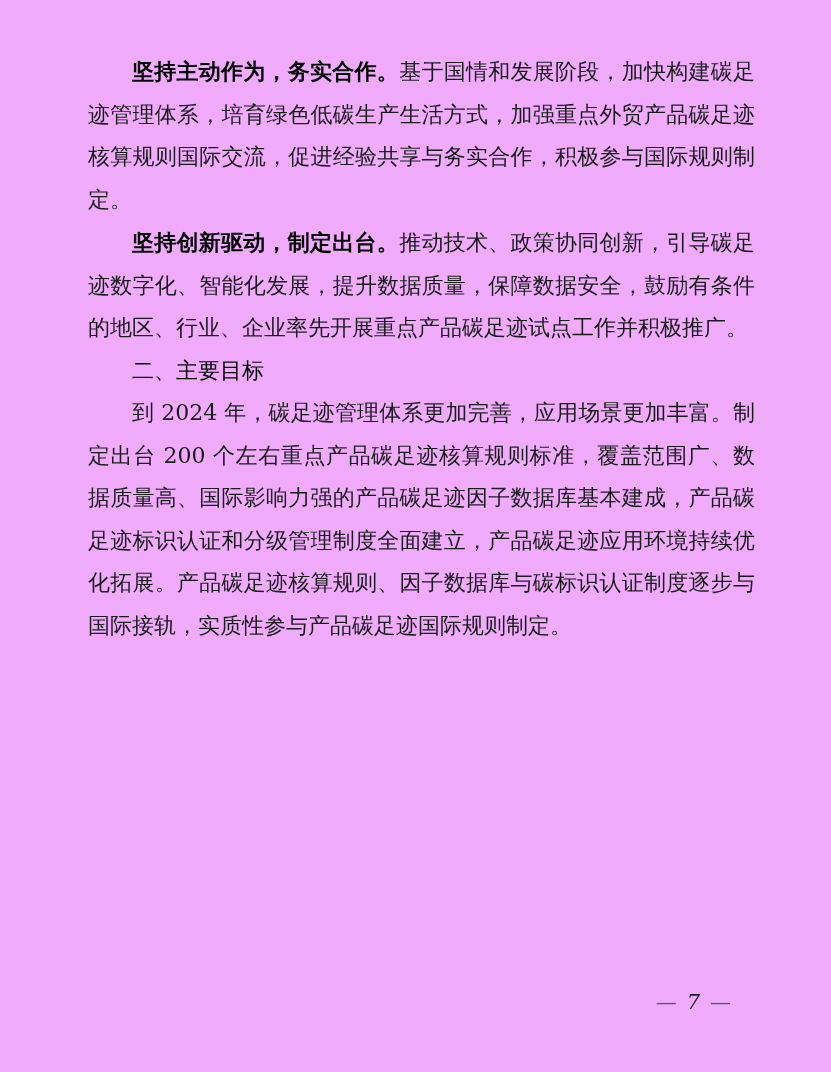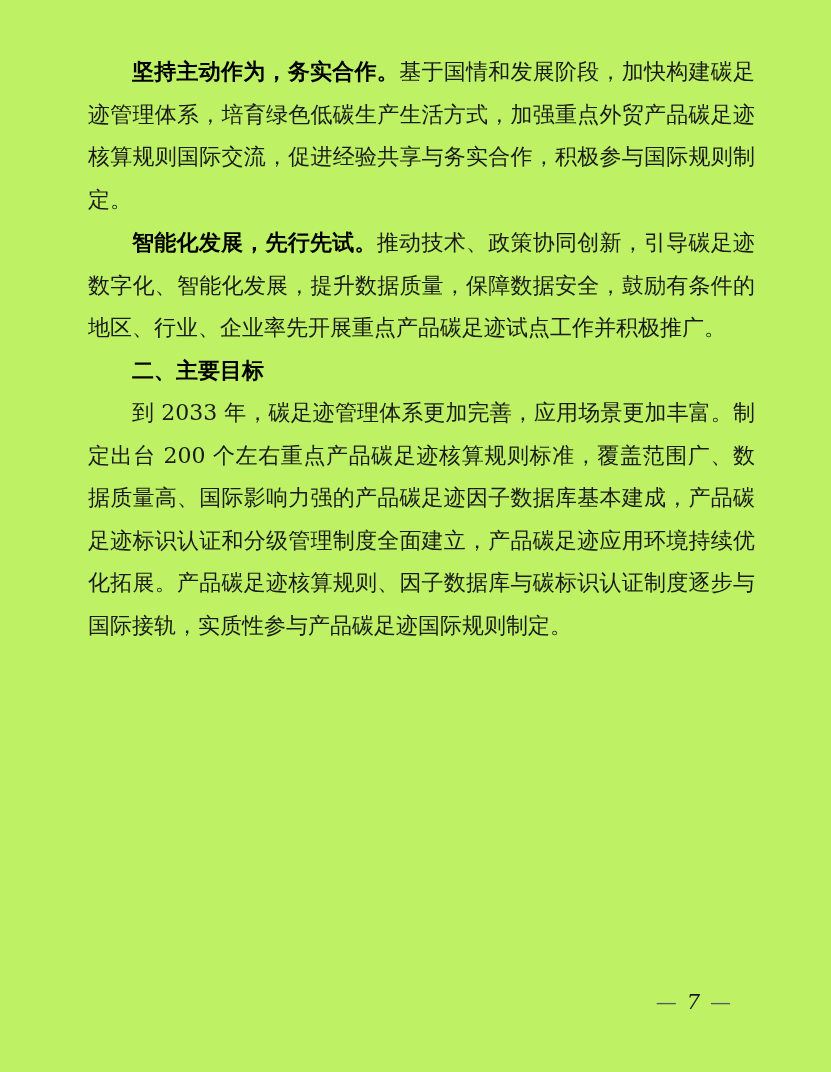--- a/index.html
+++ b/index.html
@@ -4,21 +4,21 @@
 <style>
   html, body {
     margin: 0;
     padding: 0;
     background: #ffffff;
   }
   .page {
     position: relative;
     width: 831px;
     height: 1072px;
-    background: #bef264;
+    background: #f0abfc;
     overflow: hidden;
   }
   .content {
     position: absolute;
     left: 88px;
     top: 50px;
     width: 667px;
     font-family: "DejaVu Serif", "Liberation Serif", serif;
     font-size: 22px;
     line-height: 42.5px;
@@ -28,21 +28,21 @@
   .content p {
     margin: 0;
     text-indent: 2em;
   }
   .lead {
     font-weight: 700;
     color: #000000;
   }
   .heading {
     font-family: "DejaVu Sans", "Liberation Sans", sans-serif;
-    font-weight: 700;
+    font-weight: 400;
     color: #000000;
   }
   .footer {
     position: absolute;
     top: 990px;
     right: 100px;
     font-family: "DejaVu Serif", "Liberation Serif", serif;
     font-size: 21px;
     color: #3d3d3d;
     white-space: nowrap;
@@ -58,23 +58,23 @@
 </style>
 </head>
 <body>
 
 <div class="page">
   <div class="content">
 
     <p><span class="lead">坚持主动作为，务实合作。</span><span>基于国情和发展阶段，加快构建碳足迹管理体系，培育绿色低碳生产生活方式，加强重点外贸产品碳足迹核算规则国际交流，促进经验共享与务实合作，积极参与国际规则制定。</span></p>
 
 
-    <p><span class="lead">智能化发展，先行先试。</span><span>推动技术、政策协同创新，引导碳足迹数字化、智能化发展，提升数据质量，保障数据安全，鼓励有条件的地区、行业、企业率先开展重点产品碳足迹试点工作并积极推广。</span></p>
+    <p><span class="lead">坚持创新驱动，制定出台。</span><span>推动技术、政策协同创新，引导碳足迹数字化、智能化发展，提升数据质量，保障数据安全，鼓励有条件的地区、行业、企业率先开展重点产品碳足迹试点工作并积极推广。</span></p>
 
     <p class="heading">二、主要目标</p>
 
 
-    <p>到 2033 年，碳足迹管理体系更加完善，应用场景更加丰富。制定出台 200 个左右重点产品碳足迹核算规则标准，覆盖范围广、数据质量高、国际影响力强的产品碳足迹因子数据库基本建成，产品碳足迹标识认证和分级管理制度全面建立，产品碳足迹应用环境持续优化拓展。产品碳足迹核算规则、因子数据库与碳标识认证制度逐步与国际接轨，实质性参与产品碳足迹国际规则制定。</p>
+    <p>到 2024 年，碳足迹管理体系更加完善，应用场景更加丰富。制定出台 200 个左右重点产品碳足迹核算规则标准，覆盖范围广、数据质量高、国际影响力强的产品碳足迹因子数据库基本建成，产品碳足迹标识认证和分级管理制度全面建立，产品碳足迹应用环境持续优化拓展。产品碳足迹核算规则、因子数据库与碳标识认证制度逐步与国际接轨，实质性参与产品碳足迹国际规则制定。</p>
 
   </div>
 
   <div class="footer"><span class="dash">—</span><span class="pagenum">7</span><span class="dash">—</span></div>
 </div>
 
 </body></html>

